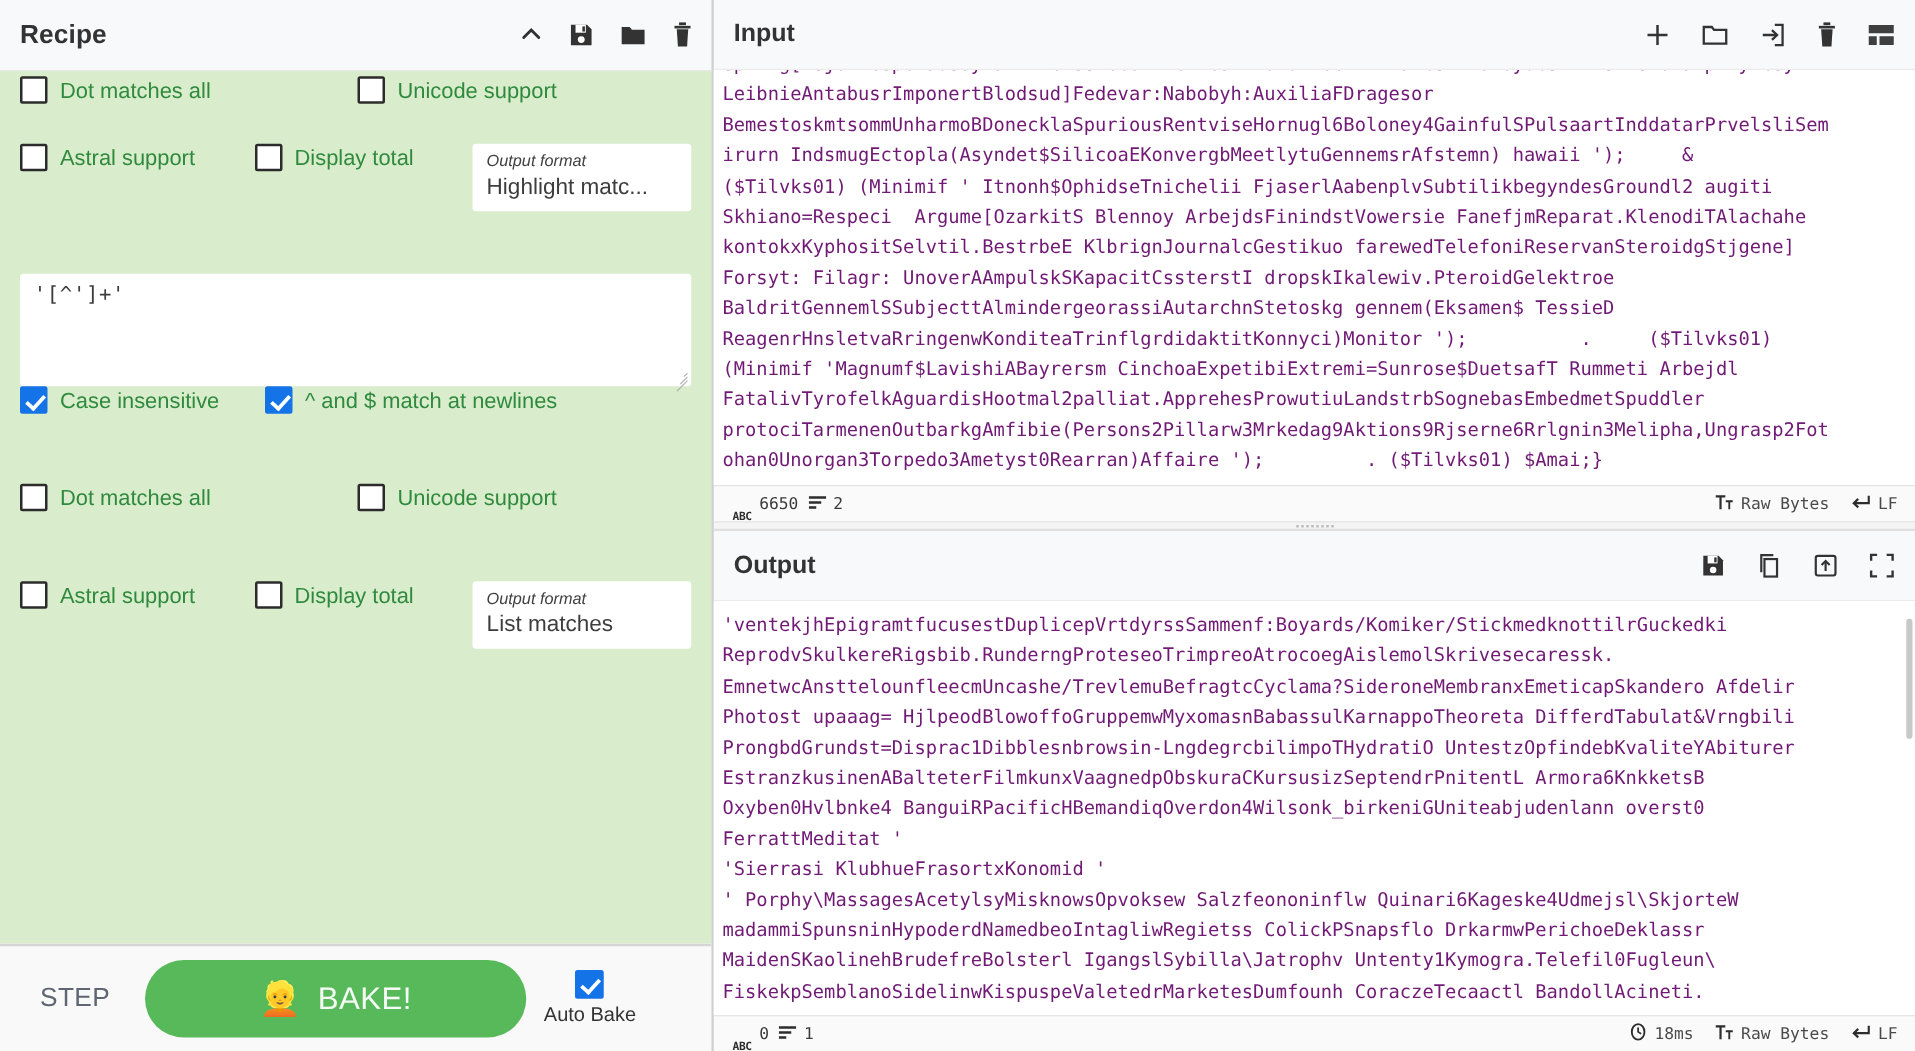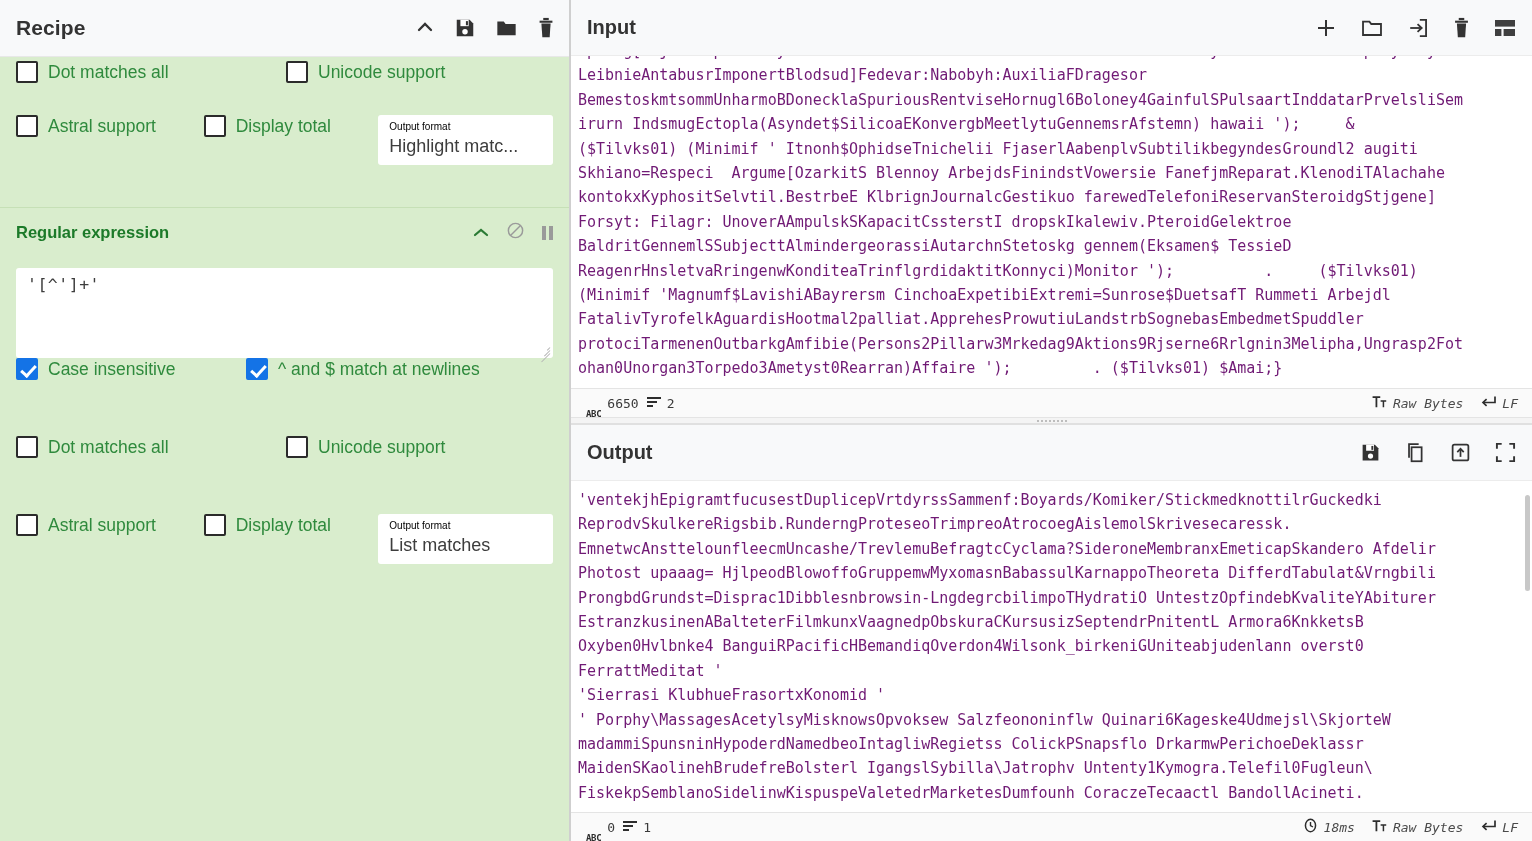--- a/index.html
+++ b/index.html
@@ -78,21 +78,21 @@
     border: solid #fff; border-width: 0 3px 3px 0;
     transform: rotate(42deg);
   }
   .chk-label { font-size: 17.5px; color: #2f8a3d; white-space: nowrap; }
 
   .field {
     background: #fff; border-radius: 3px;
     padding: 6px 11px 7px 11px;
     position: relative;
   }
-  .field-label { font-size: 10px; color: #000000; line-height: 1.25; }
+  .field-label { font-size: 13px; color: #404040; line-height: 1.25; font-style: italic; }
   .field-value { font-size: 18px; color: #3d3d3d; line-height: 1.35; }
 
   .textarea-field {
     background: #fff; border-radius: 3px;
     margin-top: 12px;
     padding: 6px 11px 0 11px;
     height: 90px; position: relative;
   }
   .textarea-field .field-value {
     font-family: "DejaVu Sans Mono", monospace;
@@ -171,21 +171,21 @@
     font-family: "DejaVu Sans Mono", monospace;
     font-size: 12.5px; color: #3a3a3a;
   }
   .sb-right { margin-left: auto; display: flex; align-items: center; gap: 9px; }
   .sb-item { display: flex; align-items: center; gap: 6px; padding: 0 4px; }
   .sb-abc {
     font-size: 9px; font-weight: bold; letter-spacing: -.3px;
     border: 0; color: #2d2d2d; margin-top: 21px;
   }
   .sb-txt { font-size: 13px; }
-  .sb-lbl { font-family: "DejaVu Sans Mono", monospace; font-size: 13px; color: #4a4a4a; font-style: italic; }
+  .sb-lbl { font-family: "DejaVu Sans Mono", monospace; font-size: 13px; color: #4a4a4a; }
 
   .splitter {
     height: 7px; background: #f4f4f4;
     display: flex; align-items: center; justify-content: center;
     border-top: 1px solid #e4e4e4; border-bottom: 1px solid #e0e0e0;
   }
   .grip-dots { display: flex; gap: 2px; }
   .grip-dots i { width: 2px; height: 2px; background: #bdbdbd; display: block; }
 
   .scroll-track {
@@ -254,54 +254,34 @@
             <span class="chk-label">Display total</span>
           </div>
           <div class="field" style="width:175px;">
             <div class="field-label">Output format</div>
             <div class="field-value">Highlight matc...</div>
           </div>
         </div>
       </div>
 
 
-      <div class="op-header">
-        <span class="op-name">Regular expression</span>
-        <span class="op-icons">
-          <span class="chev">
-            <svg width="16" height="11" viewBox="0 0 16 11">
-                <path d="M2 8 L8 3 L14 8" stroke="#2a7a34" stroke-width="2.2" fill="none" stroke-linecap="round"></path>
-              </svg>
-          </span>
-          <span>
-            <svg class="ban" viewBox="0 0 20 20">
-                <circle cx="10" cy="10" r="8.4" stroke="#9a9a9a" stroke-width="1.7" fill="none"></circle>
-                <line x1="4.4" y1="15.6" x2="15.6" y2="4.4" stroke="#9a9a9a" stroke-width="1.7"></line>
-              </svg>
-          </span>
-          <span class="pause">
-              <i></i>
-              <i></i>
-            </span>
-        </span>
-      </div>
 
       <div class="op-body">
 
         <div class="textarea-field">
           <div class="field-value">'[^']+'</div>
           <span class="resize-grip">
             <i style="width:12px;top:11px;"></i>
               <i style="width:8px;top:8px;"></i>
               <i style="width:4px;top:5px;"></i>
           </span>
         </div>
 
         <div class="ing-row">
-          <div class="chk-wrap" style="width:230px;">
+          <div class="chk-wrap" style="width:196px;">
             <span class="chk on"></span>
             <span class="chk-label">Case insensitive</span>
           </div>
           <div class="chk-wrap">
             <span class="chk on"></span>
             <span class="chk-label">^ and $ match at newlines</span>
           </div>
         </div>
 
         <div class="ing-row">
@@ -325,20 +305,31 @@
             <span class="chk-label">Display total</span>
           </div>
           <div class="field" style="width:175px;">
             <div class="field-label">Output format</div>
             <div class="field-value">List matches</div>
           </div>
         </div>
       </div>
     </div>
 
+    <div class="bake-bar">
+      <div class="step-btn">STEP</div>
+      <div class="bake-btn">
+        <span class="chef">👱</span>
+        <span class="bake-text">BAKE!</span>
+      </div>
+      <div class="autobake">
+        <span class="chk on"></span>
+        <span class="autobake-label">Auto Bake</span>
+      </div>
+    </div>
   </div>
 
   <div class="io-pane">
 
     <div class="input-section">
       <div class="io-head">
         <div class="io-title">Input</div>
         <div class="io-icons">
           <span class="ti">
             <svg width="22" height="22" viewBox="0 0 22 22">

